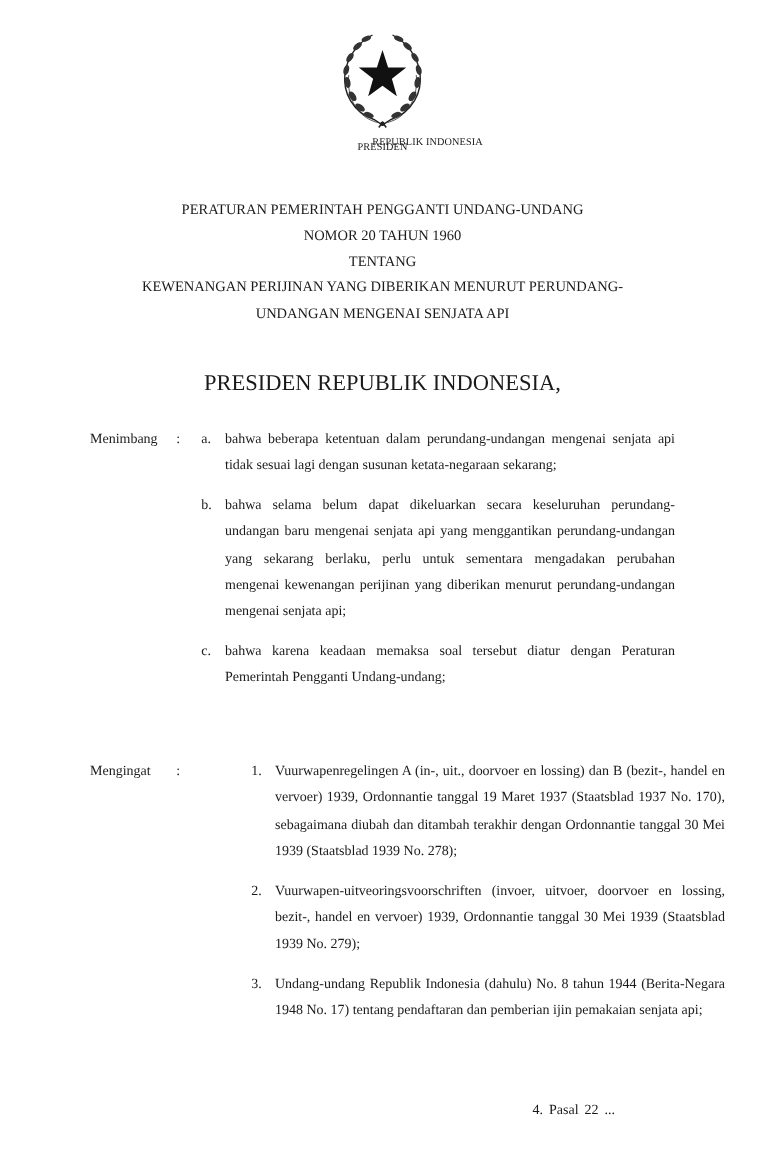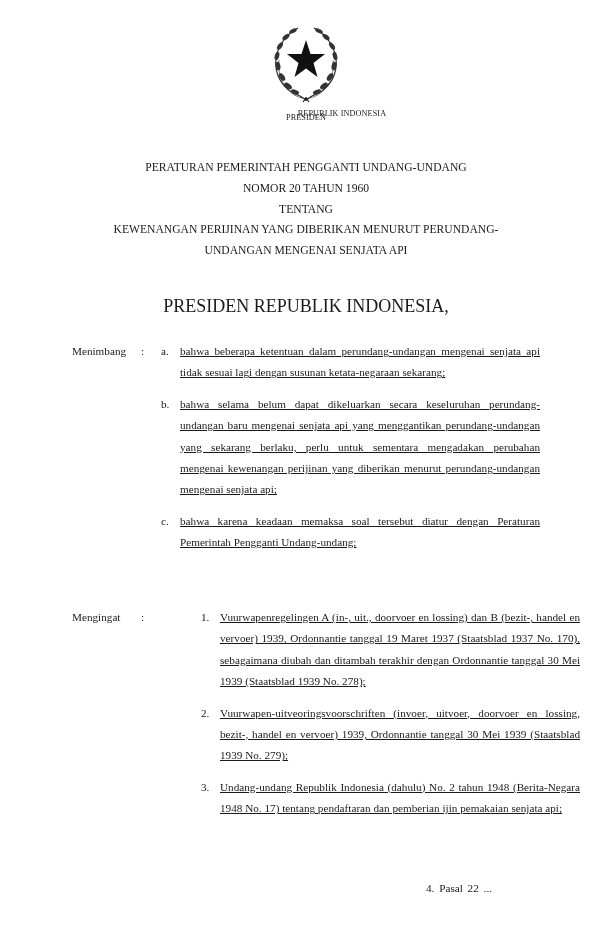--- a/index.html
+++ b/index.html
@@ -13,21 +13,21 @@
                    font-size: 11.6px; line-height: 20.8px; }
     .title-line { display: block; white-space: nowrap; }
     .president-line { position: absolute; left: 0; top: 296px; width: 612px; text-align: center;
                       font-size: 18px; line-height: 20px; }
     .section { position: absolute; left: 0; width: 612px; font-size: 11.2px; line-height: 21.4px; }
     .section-label { position: absolute; left: 72px; top: 0; }
     .section-colon { position: absolute; left: 141px; top: 0; }
     .item { position: relative; margin-left: 180px; width: 360px; text-align: justify;
             text-align-last: left; margin-bottom: 10px; }
     .item-marker { position: absolute; left: -19px; top: 0; }
-    .item-text { display: block; text-decoration: underline; }
+    .item-text { display: block; }
     .footer-next { position: absolute; top: 878px; right: 72px; font-size: 11.2px; line-height: 20px;
                    word-spacing: 2px; }
   </style>
 </head>
 <body>
 
 <div class="page">
 
   <div class="emblem">
     <svg width="72" height="86" viewBox="0 0 72 86" xmlns="http://www.w3.org/2000/svg">
@@ -105,18 +105,18 @@
     <div class="item">
       <span class="item-marker">1.</span>
       <span class="item-text">Vuurwapenregelingen A (in-, uit., doorvoer en lossing) dan B (bezit-, handel en vervoer) 1939, Ordonnantie tanggal 19 Maret 1937 (Staatsblad 1937 No. 170), sebagaimana diubah dan ditambah terakhir dengan Ordonnantie tanggal 30 Mei 1939 (Staatsblad 1939 No. 278);</span>
     </div>
     <div class="item">
       <span class="item-marker">2.</span>
       <span class="item-text">Vuurwapen-uitveoringsvoorschriften (invoer, uitvoer, doorvoer en lossing, bezit-, handel en vervoer) 1939, Ordonnantie tanggal 30 Mei 1939 (Staatsblad 1939 No. 279);</span>
     </div>
     <div class="item">
       <span class="item-marker">3.</span>
-      <span class="item-text">Undang-undang Republik Indonesia (dahulu) No. 2 tahun 1948 (Berita-Negara 1948 No. 17) tentang pendaftaran dan pemberian ijin pemakaian senjata api;</span>
+      <span class="item-text">Undang-undang Republik Indonesia (dahulu) No. 8 tahun 1944 (Berita-Negara 1948 No. 17) tentang pendaftaran dan pemberian ijin pemakaian senjata api;</span>
     </div>
   </div>
 
   <div class="footer-next">4.  Pasal 22  ...</div>
 </div>
 
 </body></html>

